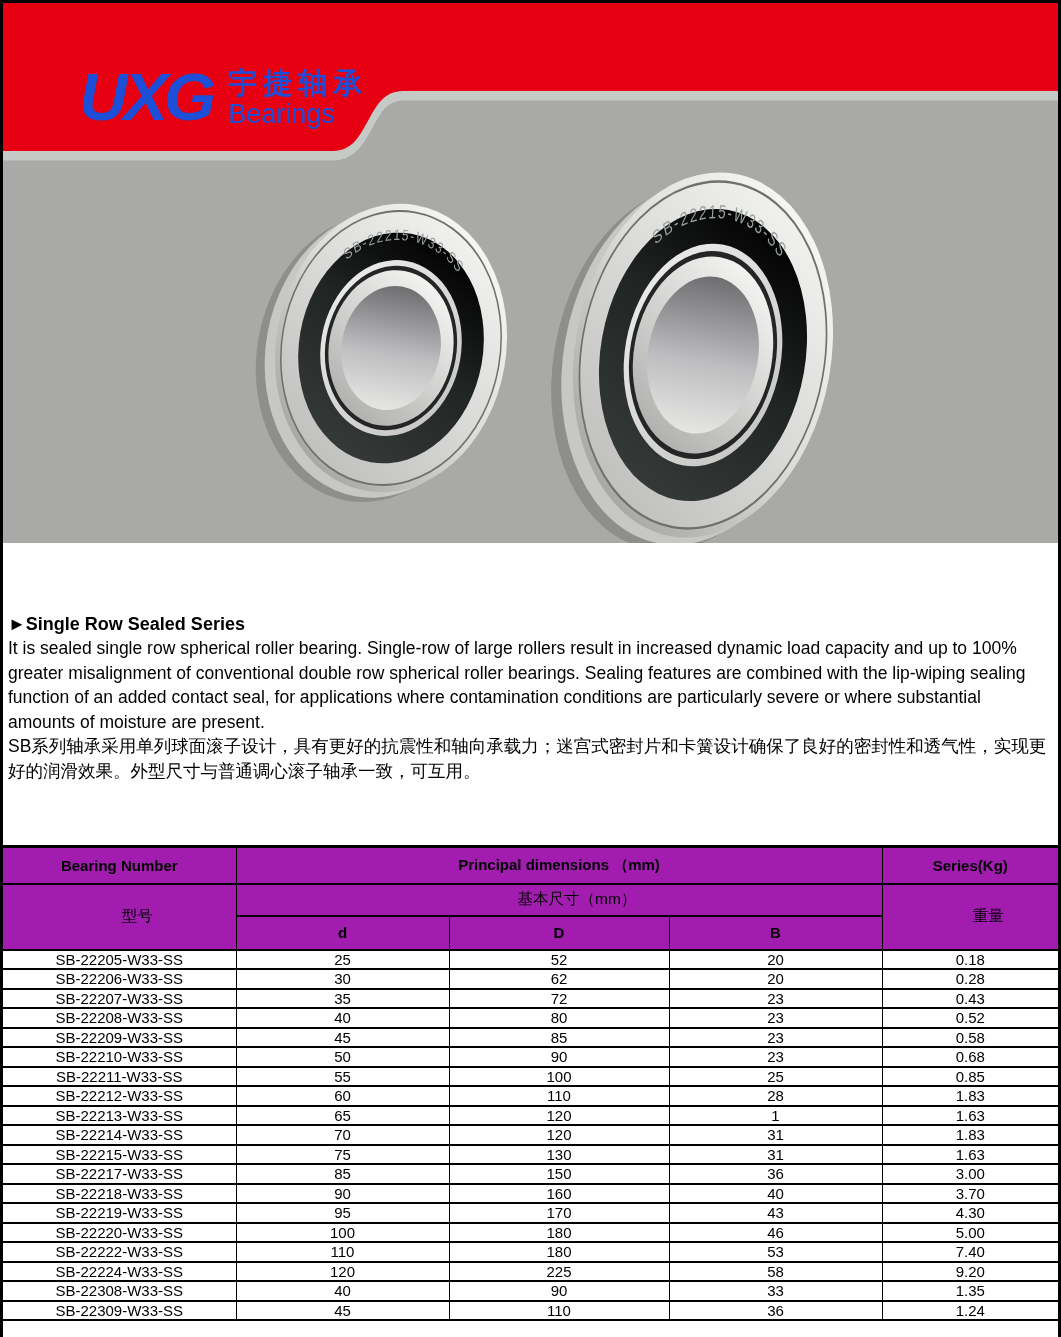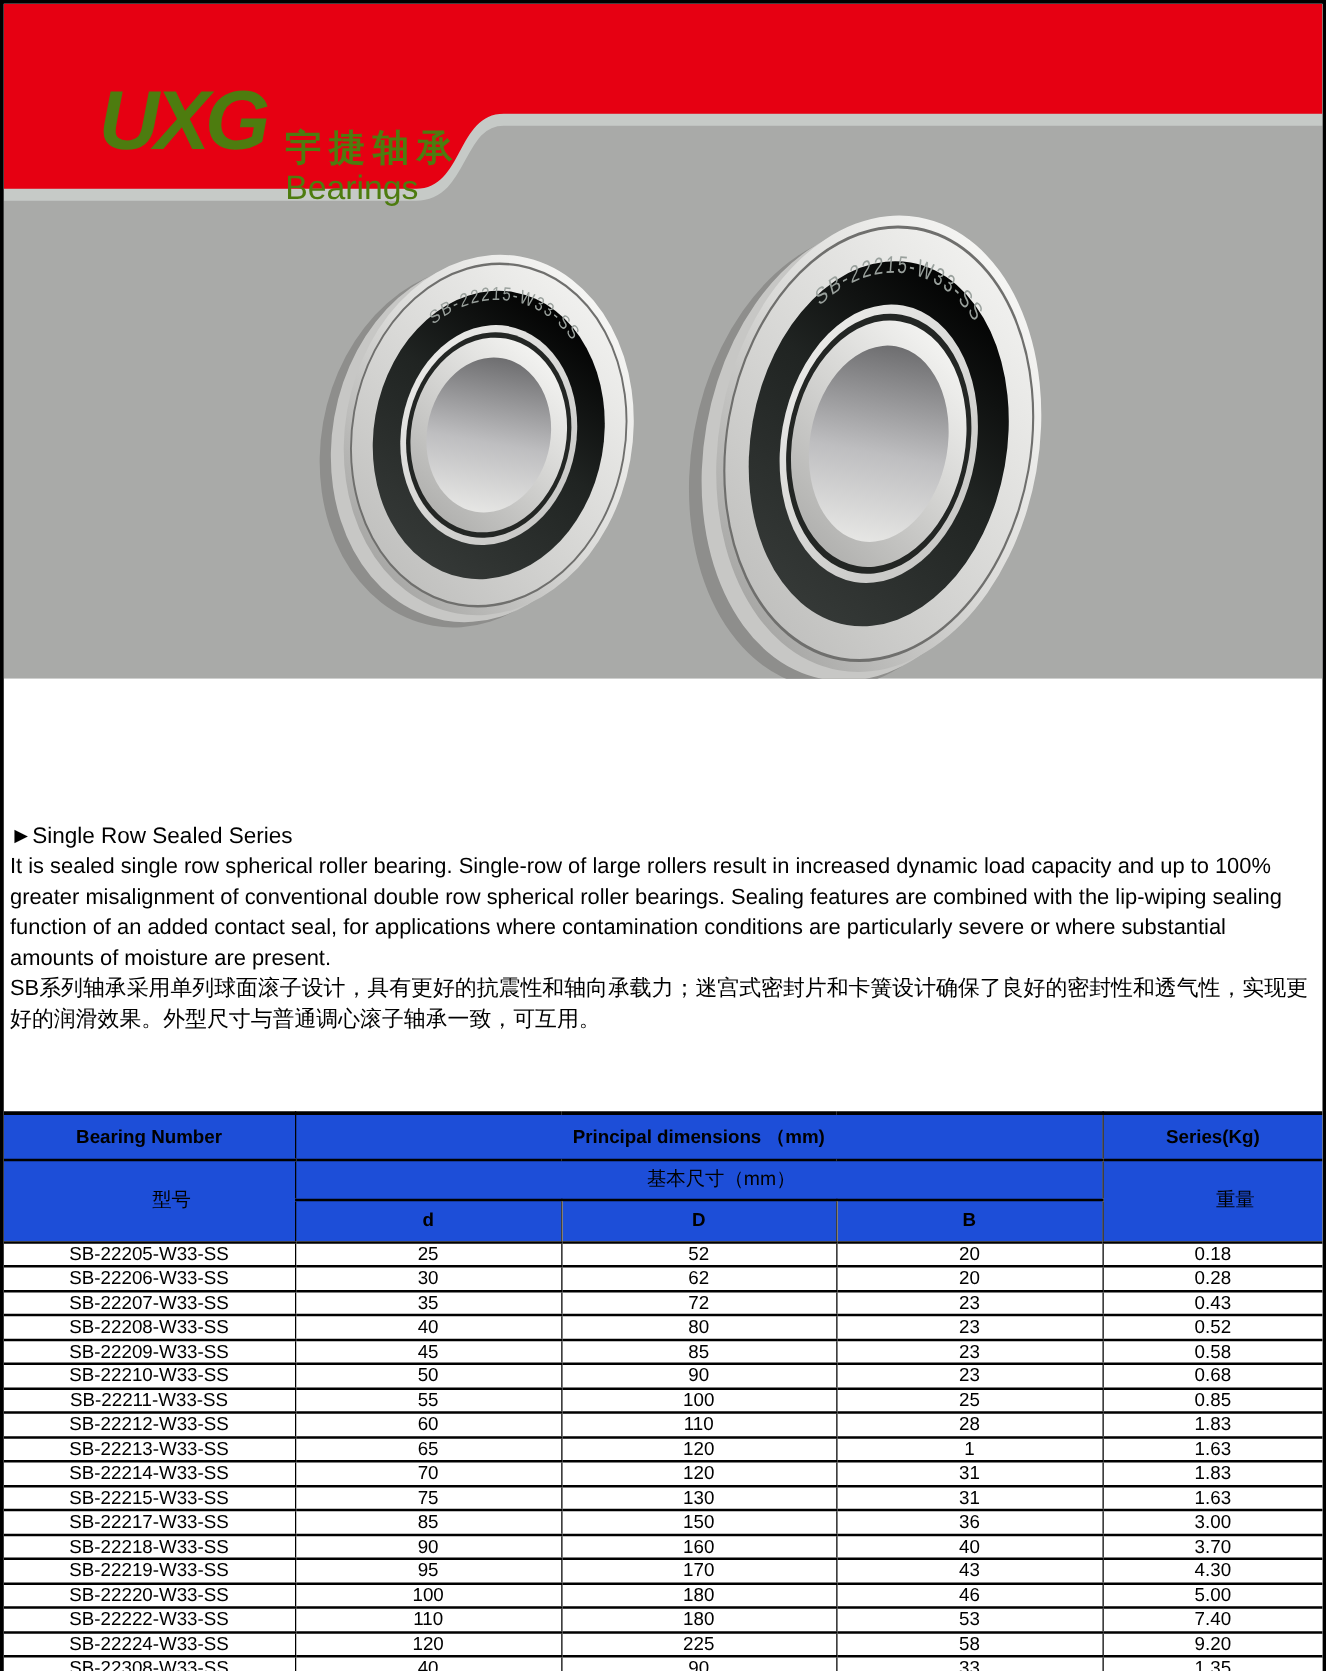--- a/index.html
+++ b/index.html
@@ -15,52 +15,52 @@
     border-top: 3px solid #000;
     font-family: "Liberation Sans", "DejaVu Sans", sans-serif;
     color: #000;
     overflow: hidden;
   }
   
   .banner { position: relative; width: 1055px; height: 540px; }
   .banner svg { display: block; width: 1055px; height: 540px; }
   .logo {
     position: absolute; left: 76px; top: 62px;
-    display: flex; align-items: flex-start; color: #4d7c0f;
+    display: flex; align-items: flex-start; color: #1d4ed8;
   }
   .logo .uxg {
     font-size: 67px; font-weight: bold; font-style: italic;
     letter-spacing: -4px; line-height: 64px; display: block;
   }
-  .logo .sub { margin-left: 16px; padding-top: 2px; margin-top: 36px; }
+  .logo .sub { margin-left: 16px; padding-top: 2px; }
   .logo .cn {
     display: block; font-size: 29px; font-weight: bold;
     letter-spacing: 6px; line-height: 32px;
   }
   .logo .en { display: block; font-size: 27px; line-height: 29px; margin-top: 1px; }
   
   .desc { padding: 69px 8px 0 5px; }
-  .desc h2 { font-size: 18px; font-weight: normal; line-height: 24px; margin-top: 44px; }
+  .desc h2 { font-size: 18px; font-weight: bold; line-height: 24px; }
   .desc p.en { font-size: 17.5px; line-height: 24.5px; }
   .desc p.cn { font-size: 17.5px; line-height: 24.5px; }
   
   table.spec {
     width: 1055px; margin-top: 62px;
     border-collapse: collapse; table-layout: fixed;
     border-top: 3px solid #000;
   }
   table.spec th, table.spec td {
     border-left: 1px solid #000; border-right: 1px solid #000;
     border-bottom: 2px solid #000;
     text-align: center; vertical-align: middle;
     overflow: hidden;
   }
   table.spec th:first-child, table.spec td:first-child { border-left: none; }
   table.spec th:last-child, table.spec td:last-child { border-right: none; }
-  thead th { background: #1d4ed8; font-size: 15px; font-weight: bold; }
+  thead th { background: #a21caf; font-size: 15px; font-weight: bold; }
   thead th.cjk { font-weight: normal; font-size: 15.5px; padding-left: 36px; }
   thead tr.r1 { height: 37px; }
   thead tr.r2 { height: 32px; }
   thead tr.r3 { height: 34px; }
   tbody td {
     font-size: 15px; height: 17.7px; line-height: 17.5px; padding: 0;
     background: #fff;
   }
 </style>
 </head>

